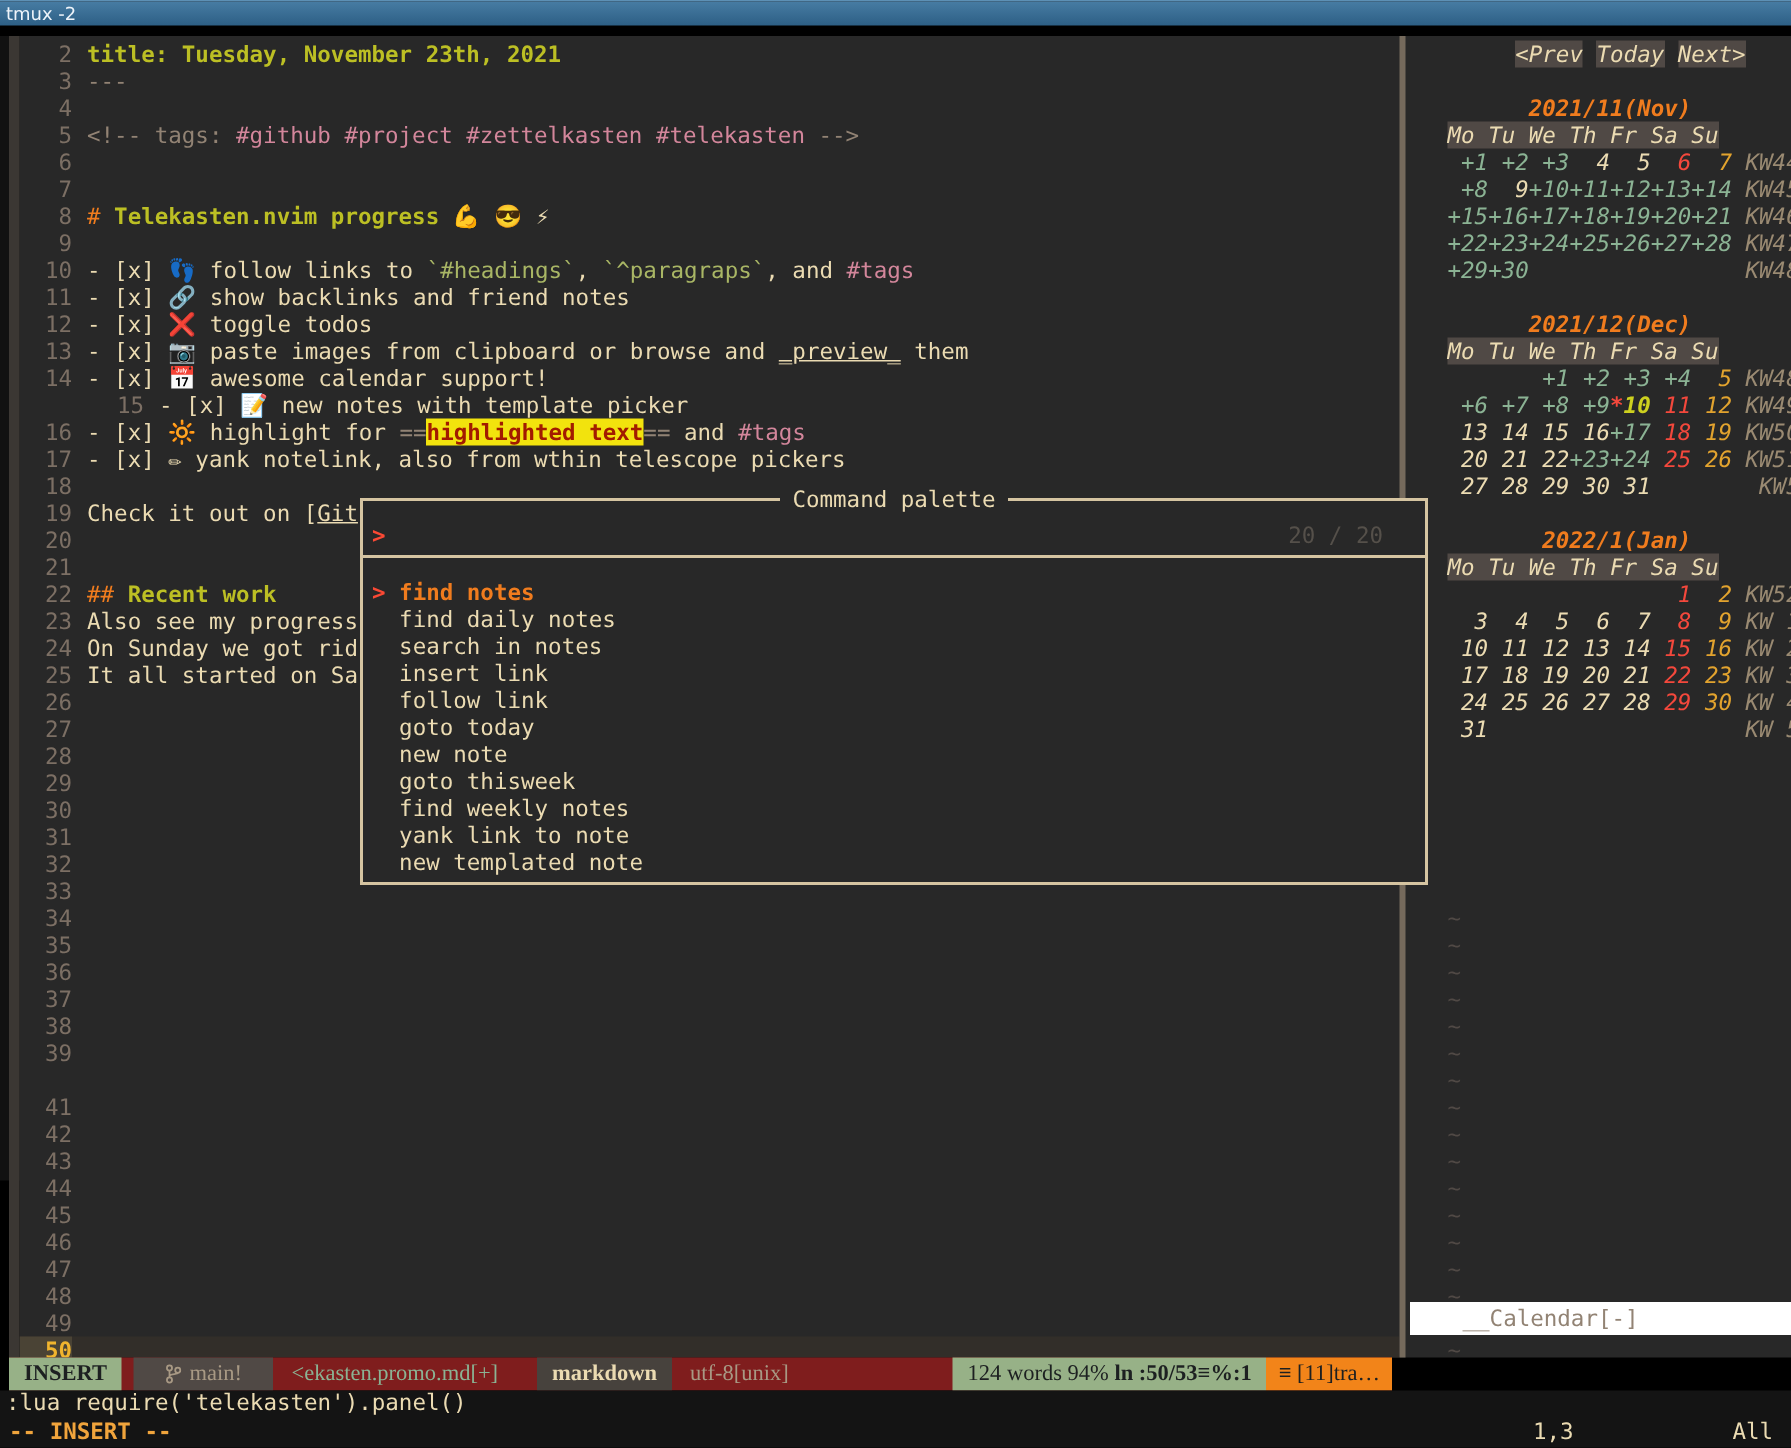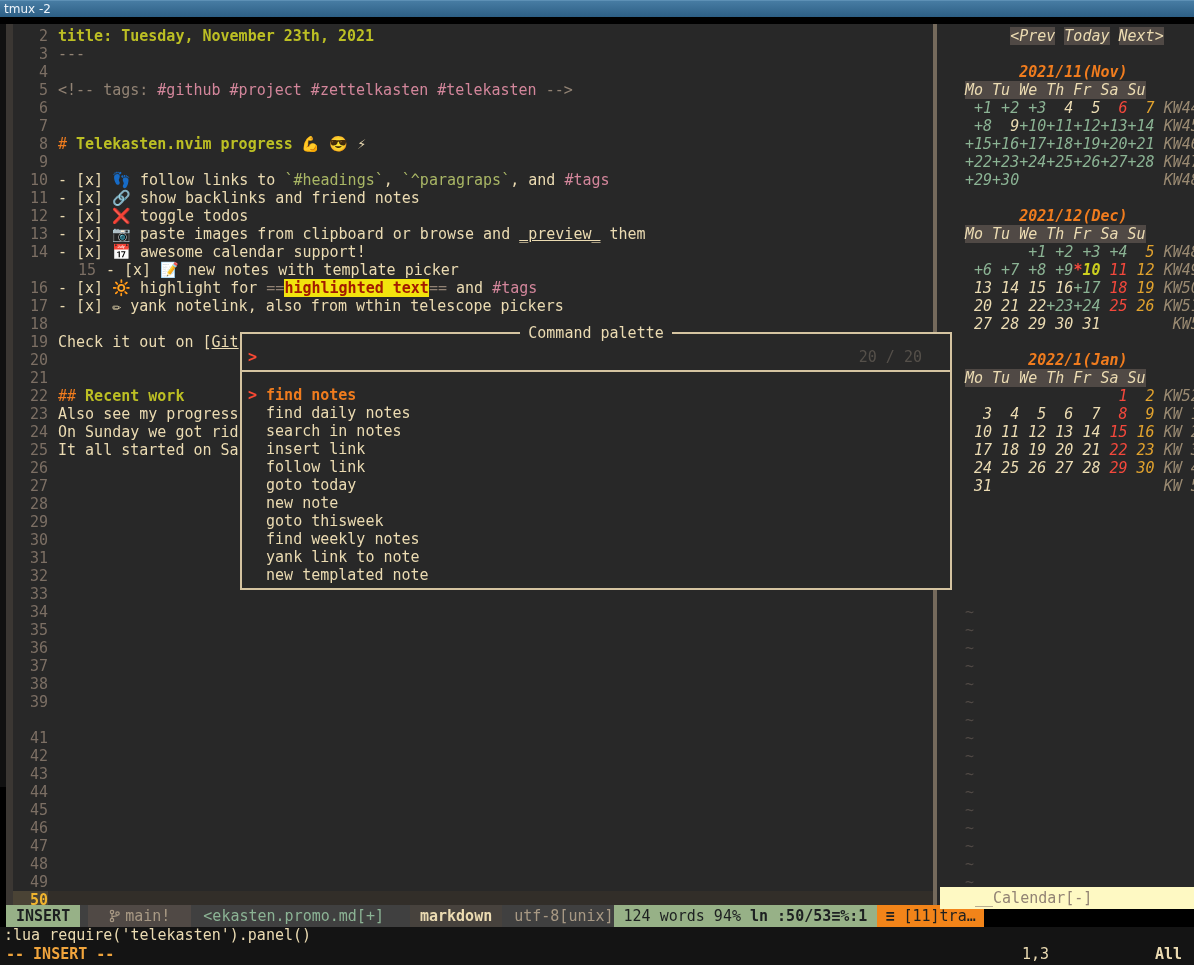--- a/index.html
+++ b/index.html
@@ -44,42 +44,42 @@
   .pal-title-row span { background:#282828; color:#ebdbb2; padding:0 8px; }
   .pal-prompt { position:absolute; top:14px; left:6px; color:#fb4934; font-weight:bold; }
   .pal-counter { position:absolute; top:14px; right:28px; color:#55504a; }
   .pal-sep { position:absolute; top:36px; left:0; right:0; border-top:2px solid #d5c4a1; }
   .pal-list { position:absolute; top:52px; left:0; right:0; }
   .pal-item { height:18px; white-space:pre; padding-left:6px; color:#ebdbb2; }
   .pal-item .sel-prefix { color:#fb4934; font-weight:bold; }
   .pal-item.selected .pal-label { color:#f07c1e; font-weight:bold; }
 
   
-  .statusline { position:absolute; left:6px; top:881px; width:922px; height:22px; background:#404040;
-                display:flex; align-items:flex-start; }
+  .statusline { position:absolute; left:6px; top:881px; width:922px; height:22px; background:#7f1d1d;
+                display:flex; align-items:flex-start;font-family:Liberation Serif, serif; }
   .seg { height:22px; line-height:22px; white-space:pre; }
   .seg-mode { background:#97b187; color:#1d2021; font-weight:bold; padding:0 10px; }
   .seg-branch { background:#504945; color:#a89984; padding:0 21px; margin-left:8px; display:flex; align-items:center; gap:5px; }
   .seg-file { color:#8bb394; padding:0 12px; }
   .seg-ft { background:#47423d; color:#ebdbb2; font-weight:bold; padding:0 10px; margin-left:14px; }
   .seg-enc { color:#a89984; margin-left:12px; }
   .seg-spacer { flex:1; }
   .seg-stats { background:#97b187; color:#1d2021; padding:0 10px; }
   .seg-stats .b { font-weight:bold; }
   .seg-buf { background:#f28419; color:#1d2021; padding:0 8px; }
   .seg-buf .b { font-weight:bold; }
-  .cal-status { position:absolute; left:940px; top:863px; right:0; height:22px; background:#fef9c3;
+  .cal-status { position:absolute; left:940px; top:844px; right:0; height:22px; background:#ffffff;
                 color:#928374; line-height:22px; padding-left:35px; white-space:pre; }
 
   .cmdline { position:absolute; left:0; top:903px; right:0; height:17px; background:#141414;
              color:#ebdbb2; line-height:17px; padding-left:4px; white-space:pre; }
   .modeline { position:absolute; left:0; top:920px; right:0; height:21px; background:#141414; line-height:21px; }
   .mode-text { position:absolute; left:6px; color:#f0a43c; font-weight:bold; }
   .cursor-pos { position:absolute; left:1022px; color:#ebdbb2; }
-  .scroll-pos { position:absolute; left:1155px; color:#ebdbb2;font-weight:bold; }
+  .scroll-pos { position:absolute; left:1155px; color:#ebdbb2; }
 </style>
 </head>
 <body>
 
 <div class="screen">
   <div class="tmux-bar">
     <span>tmux  -2</span>
   </div>
 
   <div class="term">

